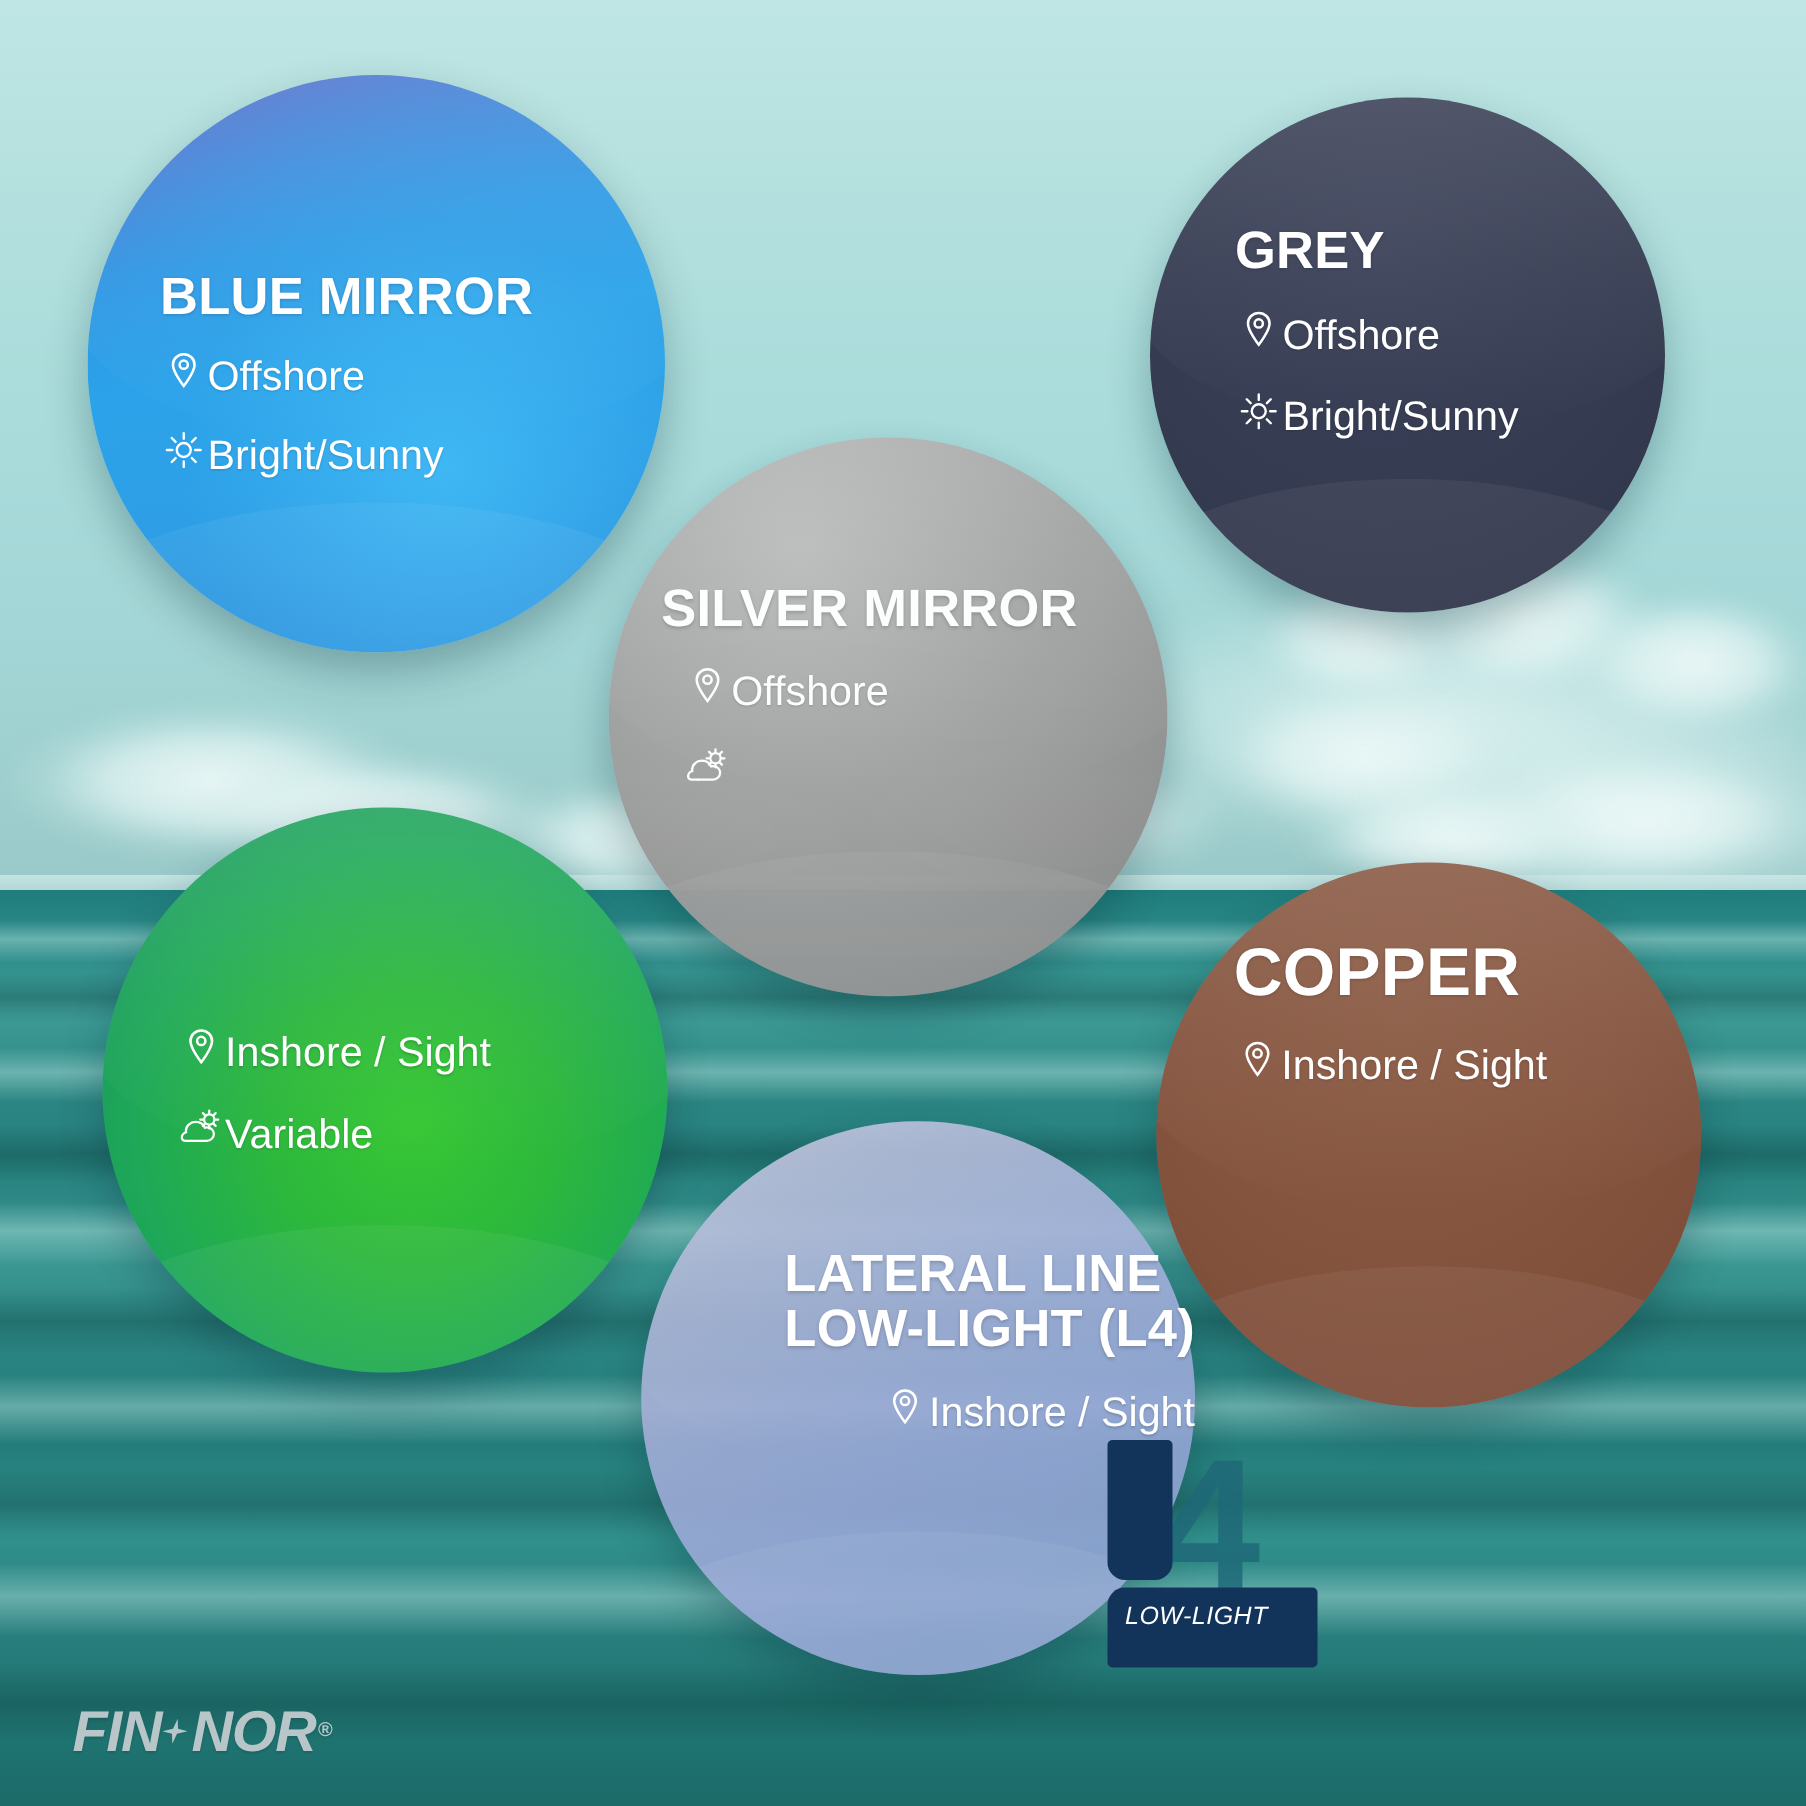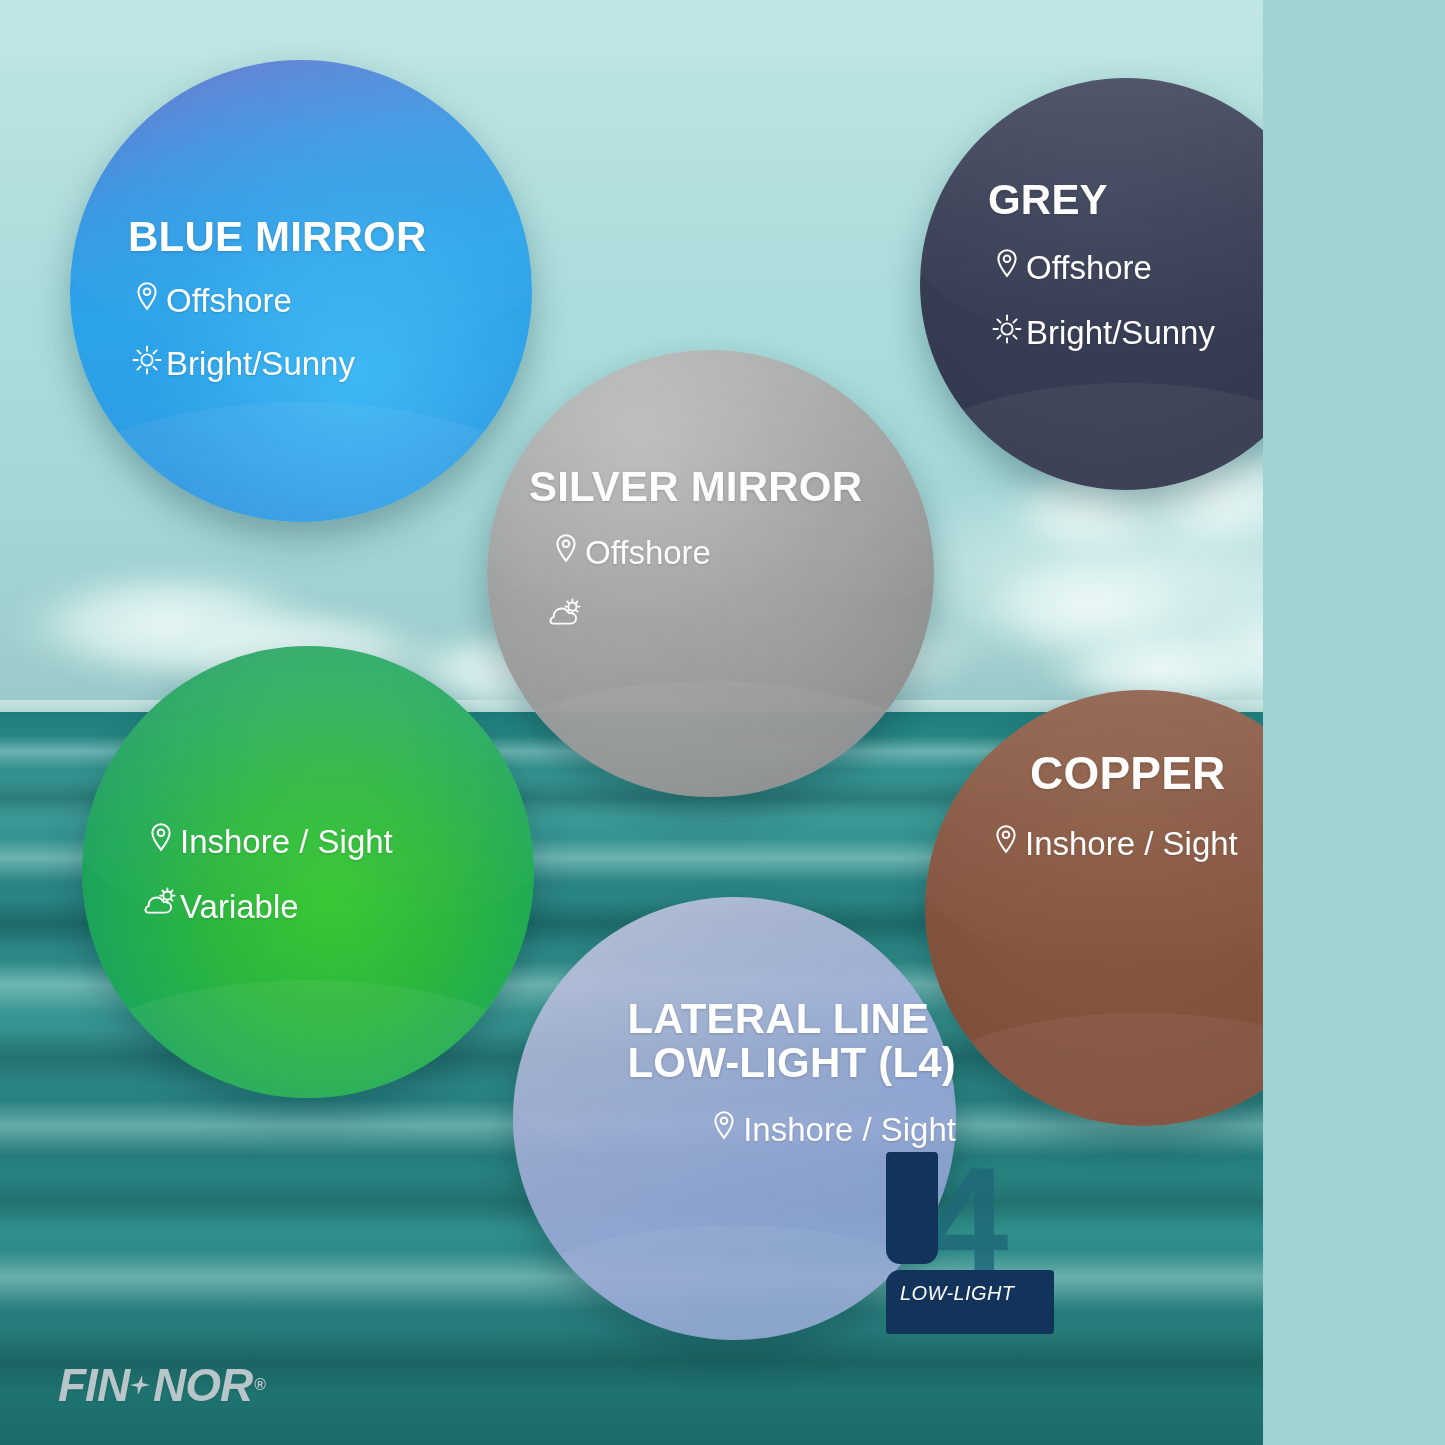--- a/index.html
+++ b/index.html
@@ -4,21 +4,21 @@
 <style>
   html,body{margin:0;padding:0;}
   body{
     width:1445px;height:1445px;
     font-family:"Liberation Sans", sans-serif;
     overflow:hidden;
     background:#9fd3d3;
   }
   #stage{
     position:relative;
-    width:1263px;height:1445px;
+    width:1445px;height:1445px;
     overflow:hidden;
     isolation:isolate;
   }
 
   
   .bg-sky{
     position:absolute;left:0;top:0;width:1445px;height:740px;
     background:linear-gradient(180deg,#bfe6e4 0%,#b3e0de 22%,#a9dcdb 45%,#a3d6d6 68%,#9dcecd 88%,#97c6c6 100%);
   }
   .bg-sea{
@@ -324,21 +324,21 @@
       </div>
     </div>
   </div>
 
   <div class="lens" id="lens-copper">
     <div class="inner">
       <div class="sheen"></div>
       <div class="curve"></div>
     </div>
     <div class="lens-content" style="padding:60px 0 0 62px;">
-      <div class="lens-title" style="font-size:46px;margin-left:43px;">COPPER</div>
+      <div class="lens-title" style="font-size:54px;">COPPER</div>
       <div class="feature-list" style="margin-top:26px;gap:24px;">
         <div class="feature">
           <span class="ico" style="width:38px;height:34px;">
             <svg width="26" height="32" viewBox="0 0 24 30" fill="none" stroke="#fff" stroke-width="1.9">
               <path d="M12 2.2c-4.5 0-8.1 3.5-8.1 7.9 0 5.6 8.1 16 8.1 16s8.1-10.4 8.1-16c0-4.4-3.6-7.9-8.1-7.9z"></path>
               <circle cx="12" cy="10.1" r="3.1"></circle>
             </svg>
           </span>
           <span class="ftxt" style="font-size:33px;">Inshore / Sight</span>
         </div>

